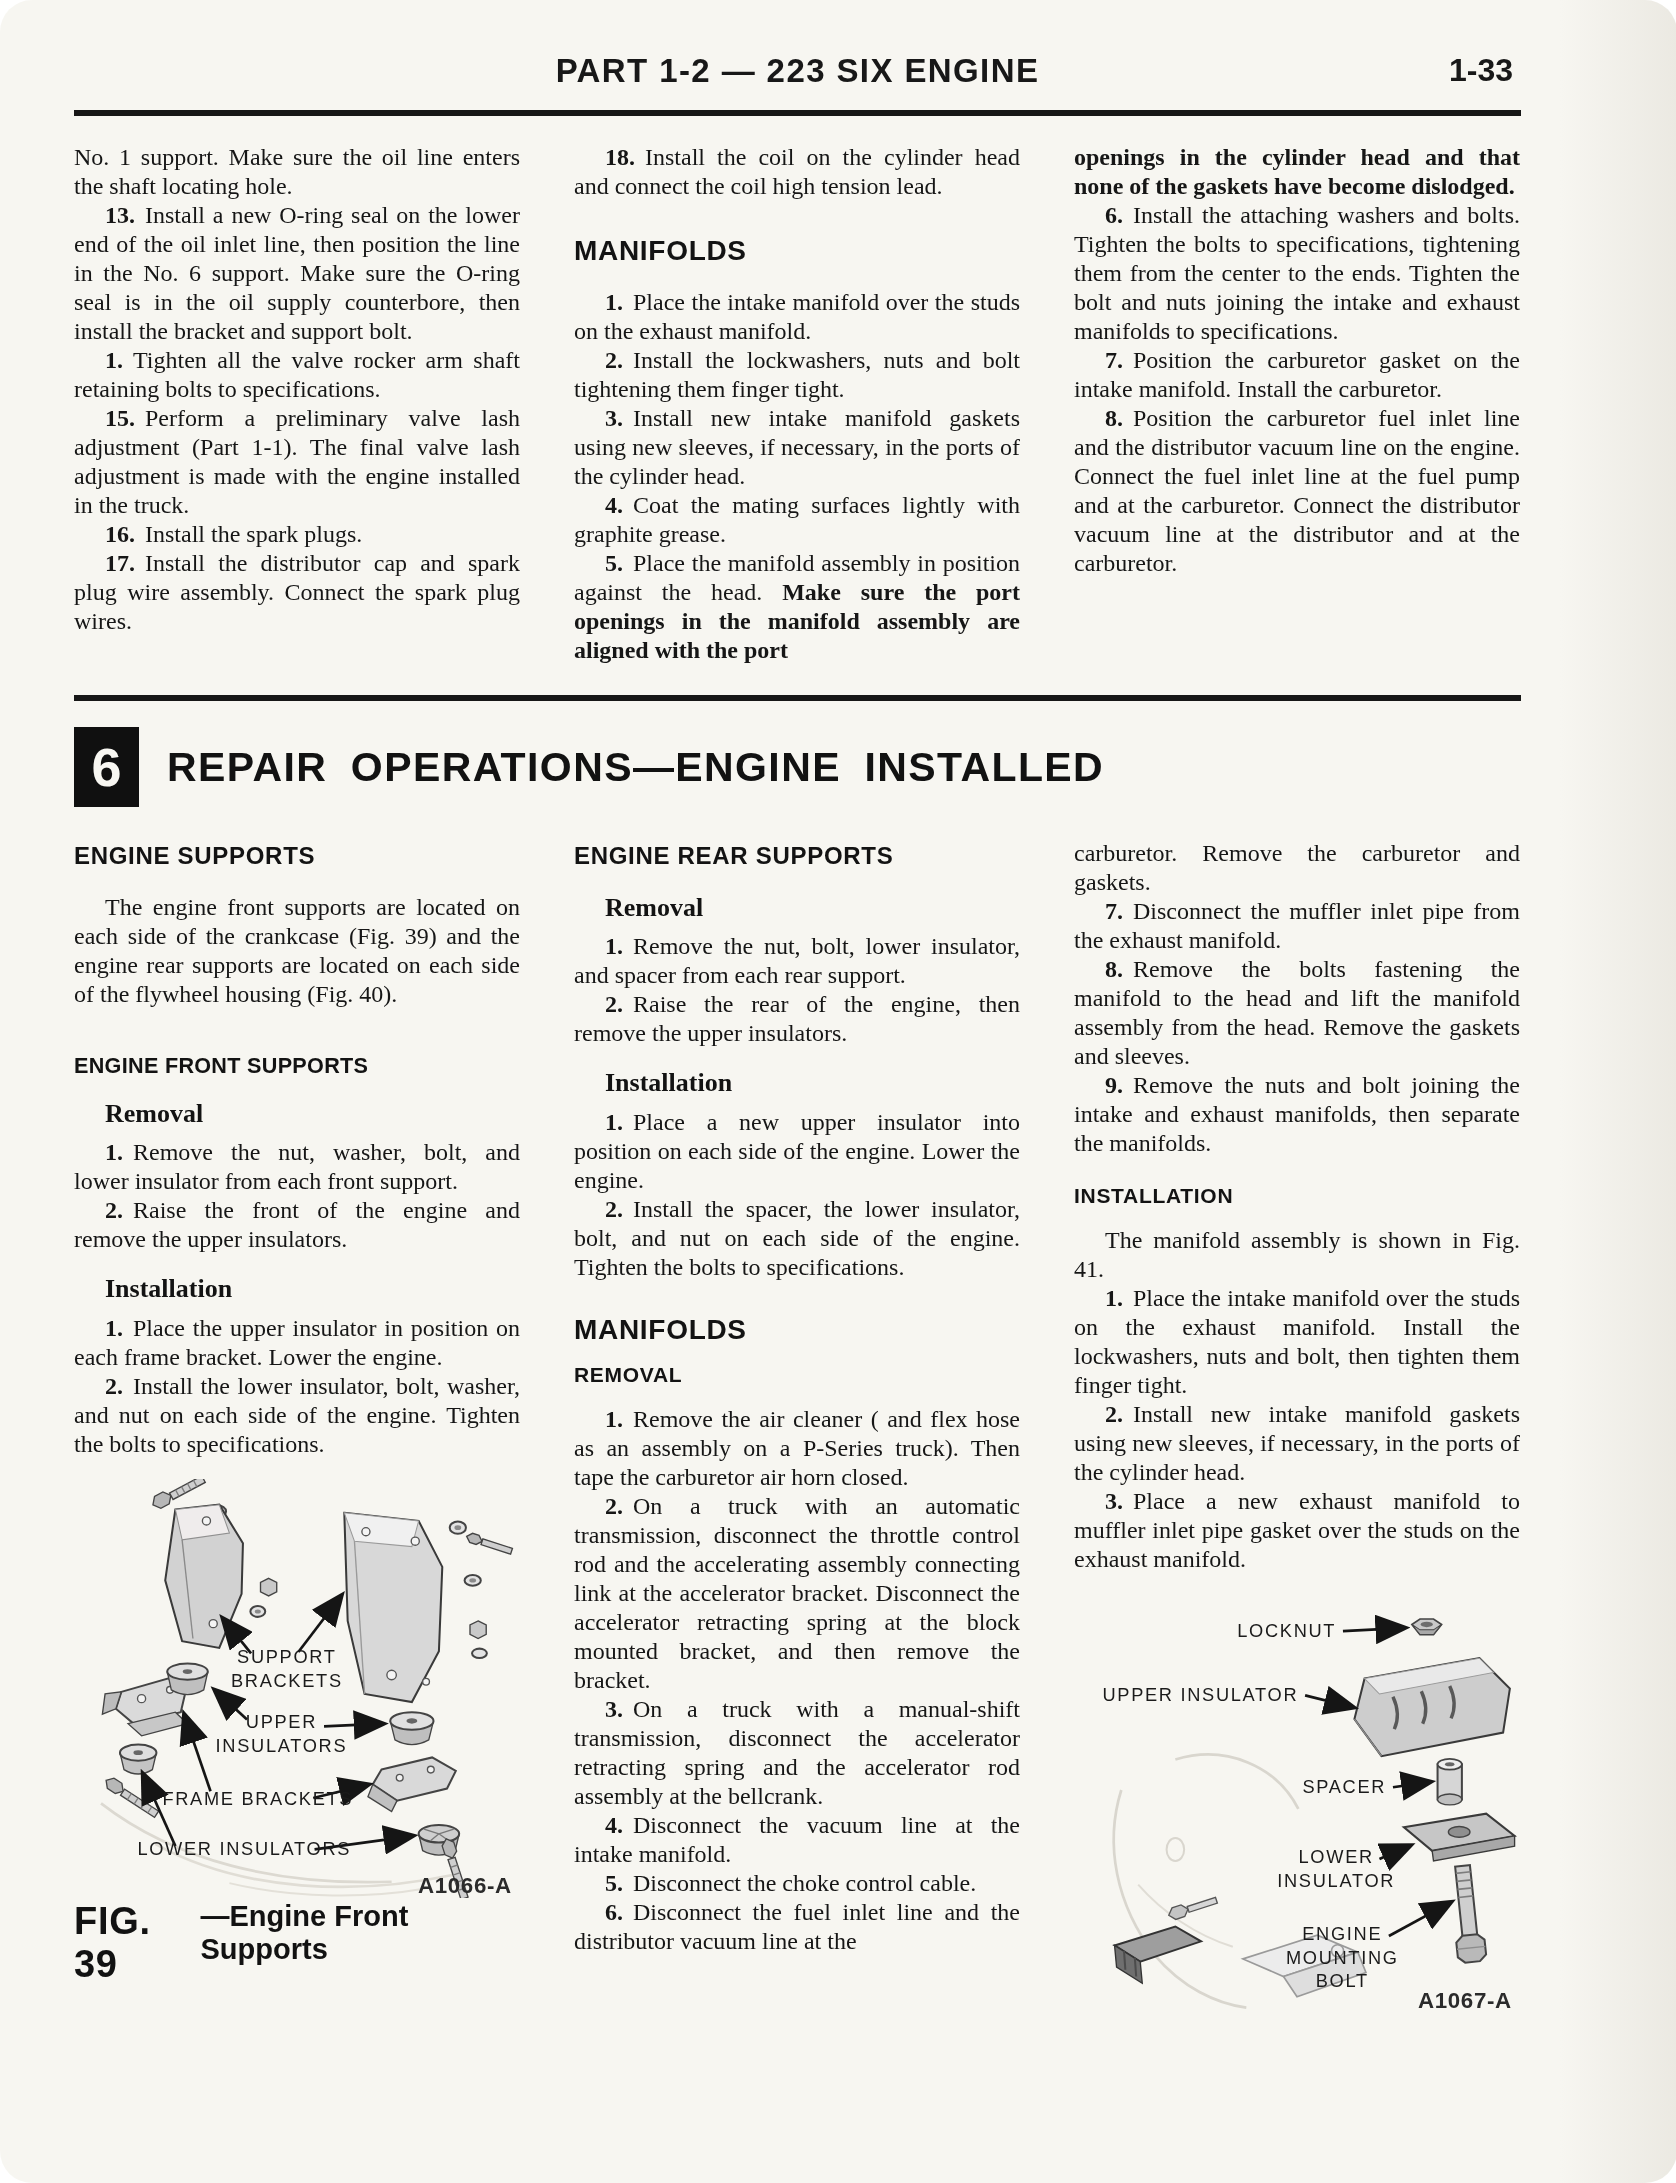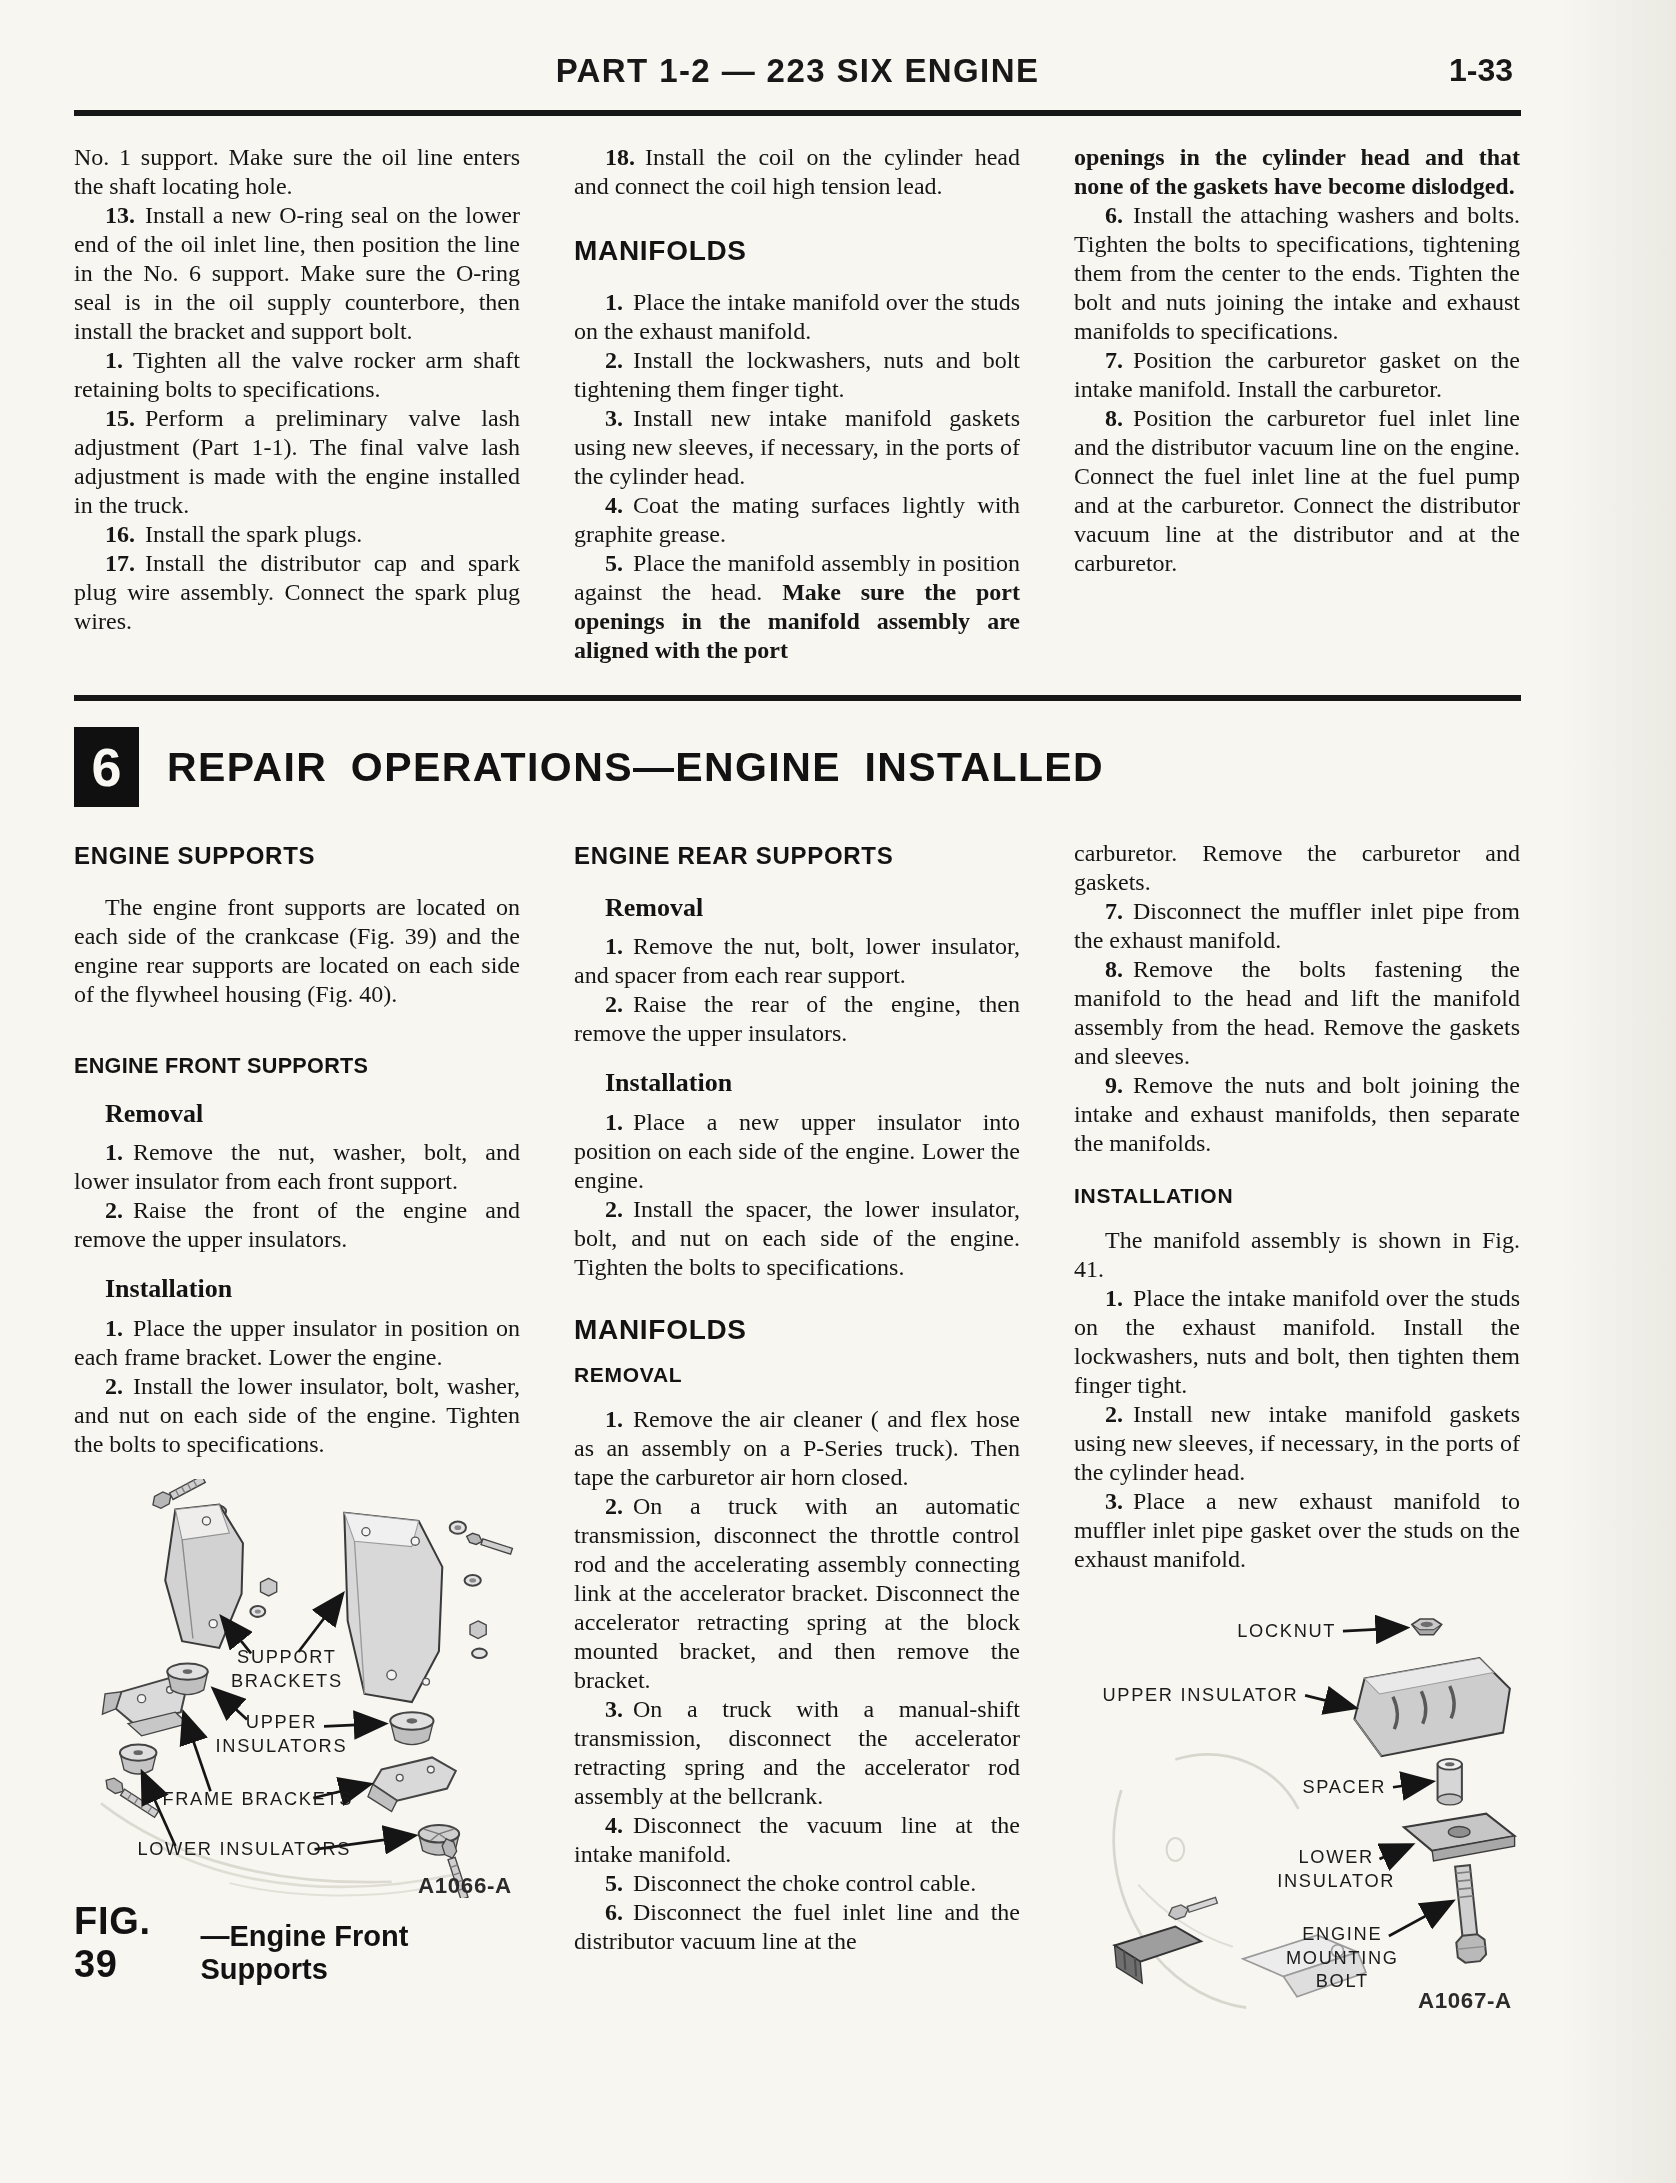--- a/index.html
+++ b/index.html
@@ -5,20 +5,21 @@
   html,body{margin:0;padding:0}
   .page{
     position:relative;
     width:1677px;height:2183px;
     box-sizing:border-box;
     padding:47px 156px 0 74px;
     background:linear-gradient(90deg,#f7f6f1 0%,#f7f6f1 93%,#ebe9e2 100%);
     color:#141414;
     font-family:"Liberation Serif", serif;
     overflow:hidden;
+    border-radius:32px;
   }
   .header{position:relative;height:53px}
   .header-title{
     position:absolute;left:0;right:0;top:5.4px;text-align:center;
     font-family:"Liberation Sans",sans-serif;font-weight:bold;
     font-size:33px;letter-spacing:1.4px;color:#181818;
   }
   .header-page{
     position:absolute;right:8px;top:5.4px;
     font-family:"Liberation Sans",sans-serif;font-weight:bold;font-size:32px;color:#181818;
@@ -52,21 +53,21 @@
   .figure{margin-top:20px}
   .figure svg{display:block}
   text.flabel{
     font-family:"Liberation Sans",sans-serif;font-size:27px;letter-spacing:2.5px;
     fill:#1b1b1b;
   }
   text.fcode{
     font-family:"Liberation Sans",sans-serif;font-weight:bold;font-size:33px;
     letter-spacing:1px;fill:#2b2b2b;
   }
-  .figcaption{display:flex;align-items:flex-end;margin-top:2.7px;
+  .figcaption{display:flex;align-items:flex-start;margin-top:2.7px;
     font-family:"Liberation Sans",sans-serif;font-weight:bold;color:#121212}
   .fig-no{font-size:38px;letter-spacing:0.7px}
   .fig-title{font-size:29px;margin-left:4px}
 </style>
 </head>
 <body>
 
 <div class="page">
 
   <div class="header">

